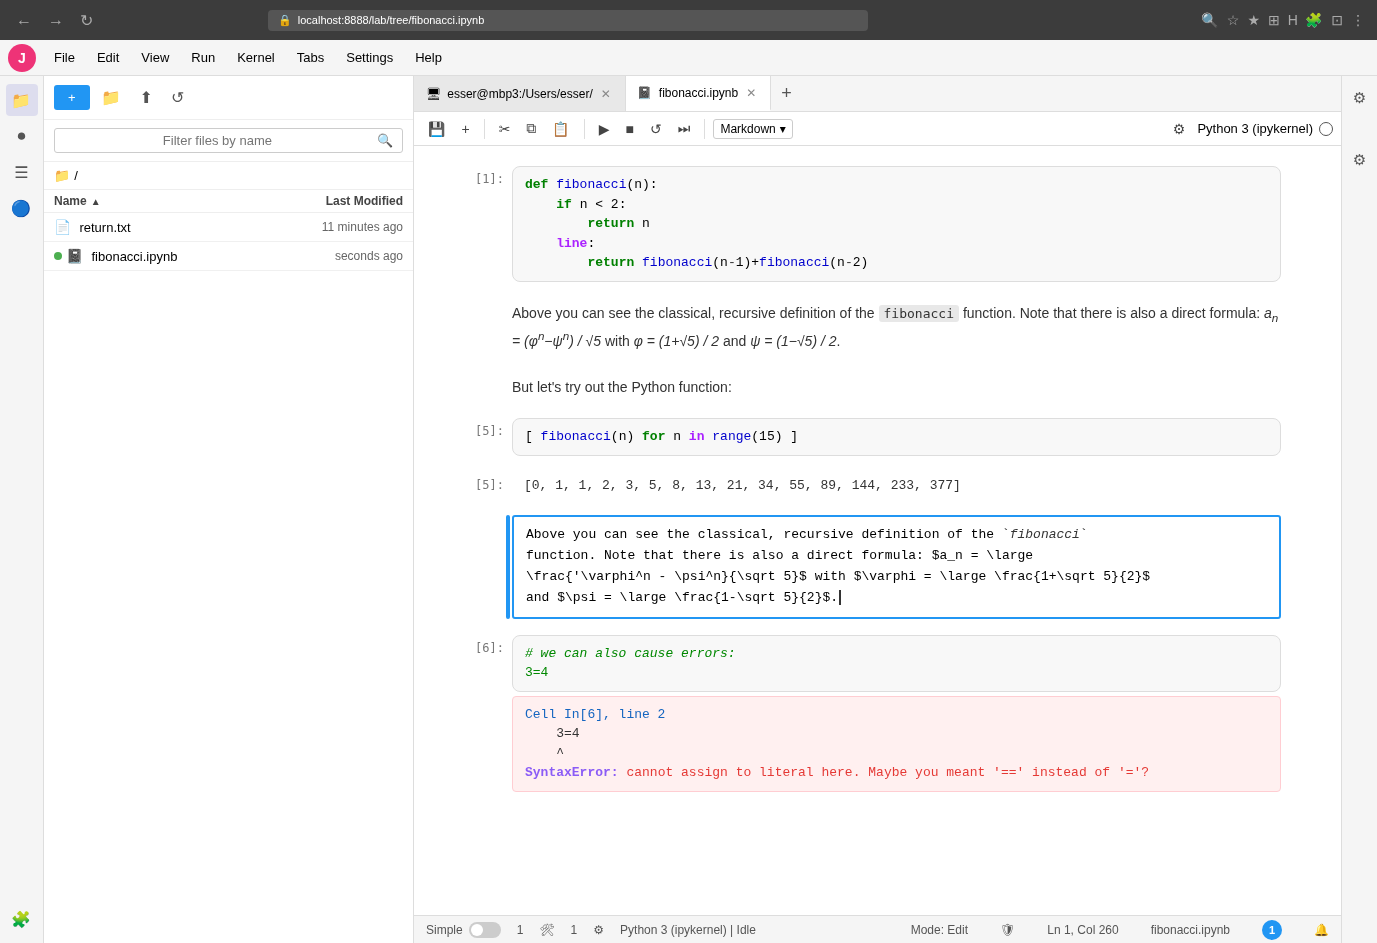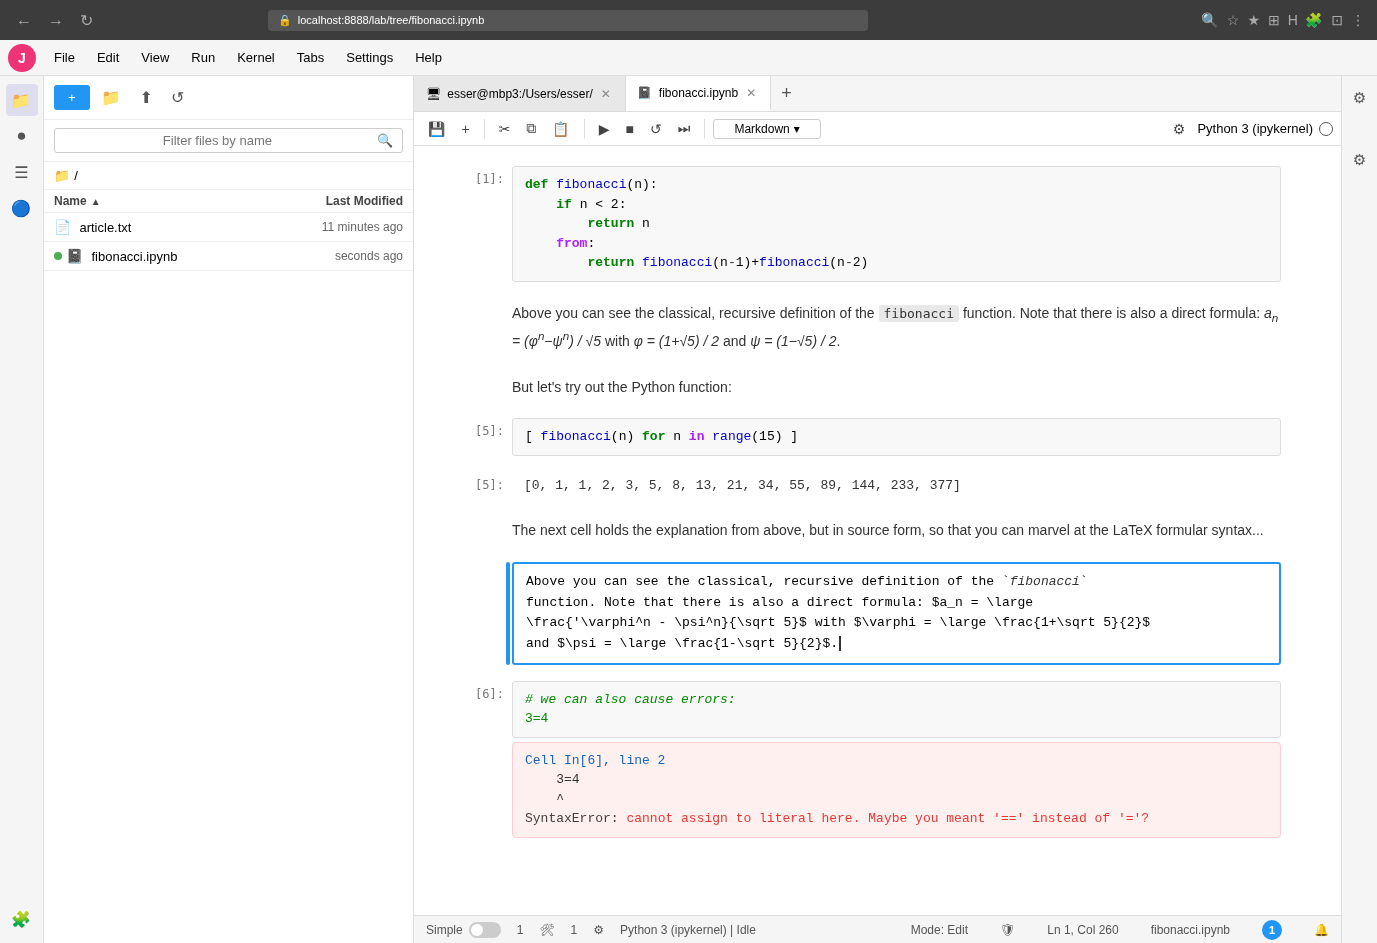--- a/index.html
+++ b/index.html
@@ -315,21 +315,21 @@
       text-align: right;
       padding-top: 6px;
       font-family: monospace;
     }
     .cell-content {
       flex: 1;
     }
 
     .code-cell {
       border: 1px solid #ddd;
-      border-radius: 3px;
+      border-radius: 8px;
       background: #f8f8f8;
       padding: 8px 12px;
       font-family: 'Courier New', monospace;
       font-size: 13px;
       line-height: 1.5;
     }
     .code-cell .kw { color: #008000; font-weight: bold; }
     .code-cell .fn { color: #0000cc; }
     .code-cell .kw2 { color: #aa22ff; font-weight: bold; }
     .code-cell .ret { color: #008000; font-weight: bold; }
@@ -372,21 +372,21 @@
       border: 1px solid #ffcdd2;
       border-radius: 4px;
       padding: 8px 12px;
       font-family: 'Courier New', monospace;
       font-size: 13px;
       line-height: 1.5;
       margin-top: 4px;
     }
     .error-output .err-loc { color: #1565c0; }
     .error-output .err-code { color: #333; }
-    .error-output .err-type { color: #404040; font-weight: normal; margin-top: 27px; }
+    .error-output .err-type { color: #8b5cf6; font-weight: bold; margin-top: 27px; }
     .error-output .err-msg { color: #e53935; font-family: Liberation Mono, monospace; }
 
     .comment-code { color: #008800; font-style: italic; font-family: 'Courier New', monospace; font-size: 13px; }
     .green-code { color: #008800; font-family: 'Courier New', monospace; font-size: 13px; }
 
     
     .status-bar {
       background: #f5f5f5;
       border-top: 1px solid #ddd;
       height: 28px;
@@ -454,21 +454,21 @@
       justify-content: center;
       cursor: pointer;
       font-size: 15px;
       color: #555;
       border-radius: 3px;
     }
 
     .dropdown-select {
       border: 1px solid #ccc;
       border-radius: 3px;
-      padding: 2px 20px;
+      padding: 2px 6px;
       font-size: 12px;
       display: flex;
       align-items: center;
       gap: 4px;
       cursor: pointer;
       background: #fff;
     }
   </style>
 </head>
 <body>
@@ -543,21 +543,21 @@
           <span>Name</span>
           <span style="font-size:10px;">▲</span>
         </div>
         <div class="col-modified">Last Modified</div>
       </div>
 
       <div class="file-list">
 
         <div class="file-row">
           <span class="file-icon">📄</span>
-          <span class="file-name">article.txt</span>
+          <span class="file-name">return.txt</span>
           <span class="file-modified">11 minutes ago</span>
         </div>
 
         <div class="file-row">
           <span style="width:8px;height:8px;border-radius:50%;background:#4caf50;margin-right:4px;display:inline-block;flex-shrink:0;"></span>
           <span class="file-icon">📓</span>
           <span class="file-name">fibonacci.ipynb</span>
           <span class="file-modified">seconds ago</span>
         </div>
       </div>
@@ -605,21 +605,21 @@
 
       <div class="notebook-content">
 
         <div class="cell-row">
           <div class="cell-number">[1]:</div>
           <div class="cell-content">
             <div class="code-cell">
               <span class="kw">def</span> <span class="fn">fibonacci</span>(n):<br>
               &nbsp;&nbsp;&nbsp;&nbsp;<span class="kw">if</span> n &lt; 2:<br>
               &nbsp;&nbsp;&nbsp;&nbsp;&nbsp;&nbsp;&nbsp;&nbsp;<span class="ret">return</span> n<br>
-              &nbsp;&nbsp;&nbsp;&nbsp;<span class="kw2">from</span>:<br>
+              &nbsp;&nbsp;&nbsp;&nbsp;<span class="kw2">line</span>:<br>
               &nbsp;&nbsp;&nbsp;&nbsp;&nbsp;&nbsp;&nbsp;&nbsp;<span class="ret">return</span> <span class="fn">fibonacci</span>(n<span style="color:#333">-</span>1)+<span class="fn">fibonacci</span>(n<span style="color:#333">-</span>2)
             </div>
           </div>
         </div>
 
         <div class="cell-row">
           <div class="cell-number"></div>
           <div class="cell-content">
             <div class="markdown-cell">
               Above you can see the classical, recursive definition of the <code>fibonacci</code> function. Note that there is also a direct formula: <em>a<sub>n</sub> = (φ<sup>n</sup>−ψ<sup>n</sup>) / √5</em> with <em>φ = (1+√5) / 2</em> and <em>ψ = (1−√5) / 2</em>.
@@ -645,28 +645,20 @@
           </div>
         </div>
 
         <div class="cell-row">
           <div class="cell-number">[5]:</div>
           <div class="cell-content">
             <div class="output-cell">[0, 1, 1, 2, 3, 5, 8, 13, 21, 34, 55, 89, 144, 233, 377]</div>
           </div>
         </div>
 
-        <div class="cell-row">
-          <div class="cell-number"></div>
-          <div class="cell-content">
-            <div class="markdown-cell">
-              The next cell holds the explanation from above, but in source form, so that you can marvel at the LaTeX formular syntax...
-            </div>
-          </div>
-        </div>
 
         <div class="cell-row">
           <div class="cell-number"></div>
           <div class="cell-content" style="position:relative;">
             <div style="position:absolute;left:-6px;top:0;bottom:0;width:4px;background:#2196f3;border-radius:2px;"></div>
             <div class="edit-cell">
               Above you can see the classical, recursive definition of the `<em style="color:#333;">fibonacci</em>`<br>
               function. Note that there is also a direct formula: $a_n = \large<br>
               \frac{'\varphi^n - \psi^n}{\sqrt 5}$ with $\varphi = \large \frac{1+\sqrt 5}{2}$<br>
               and $\psi = \large \frac{1-\sqrt 5}{2}$.<span style="border-left:2px solid #333;margin-left:1px;">&nbsp;</span>

